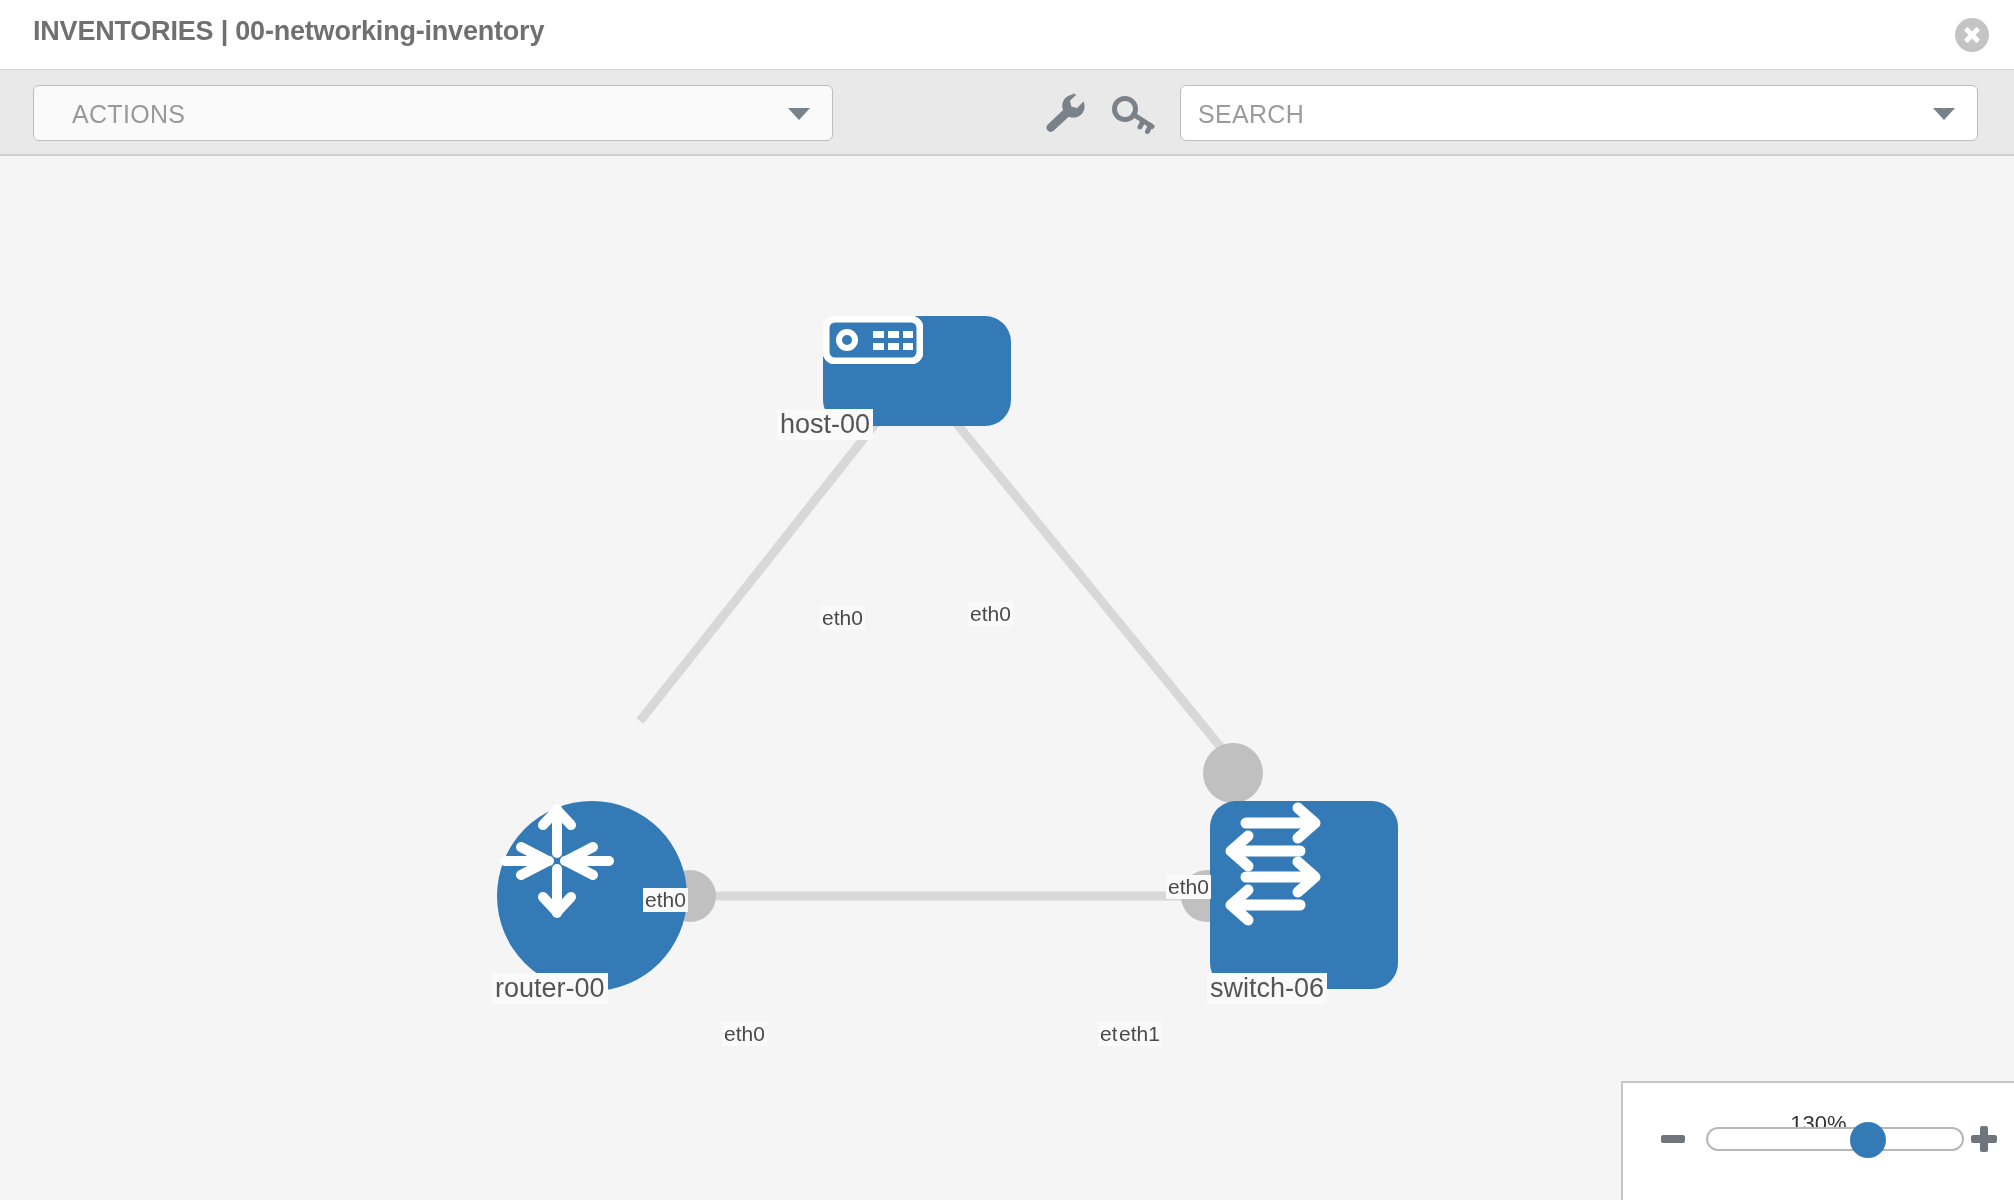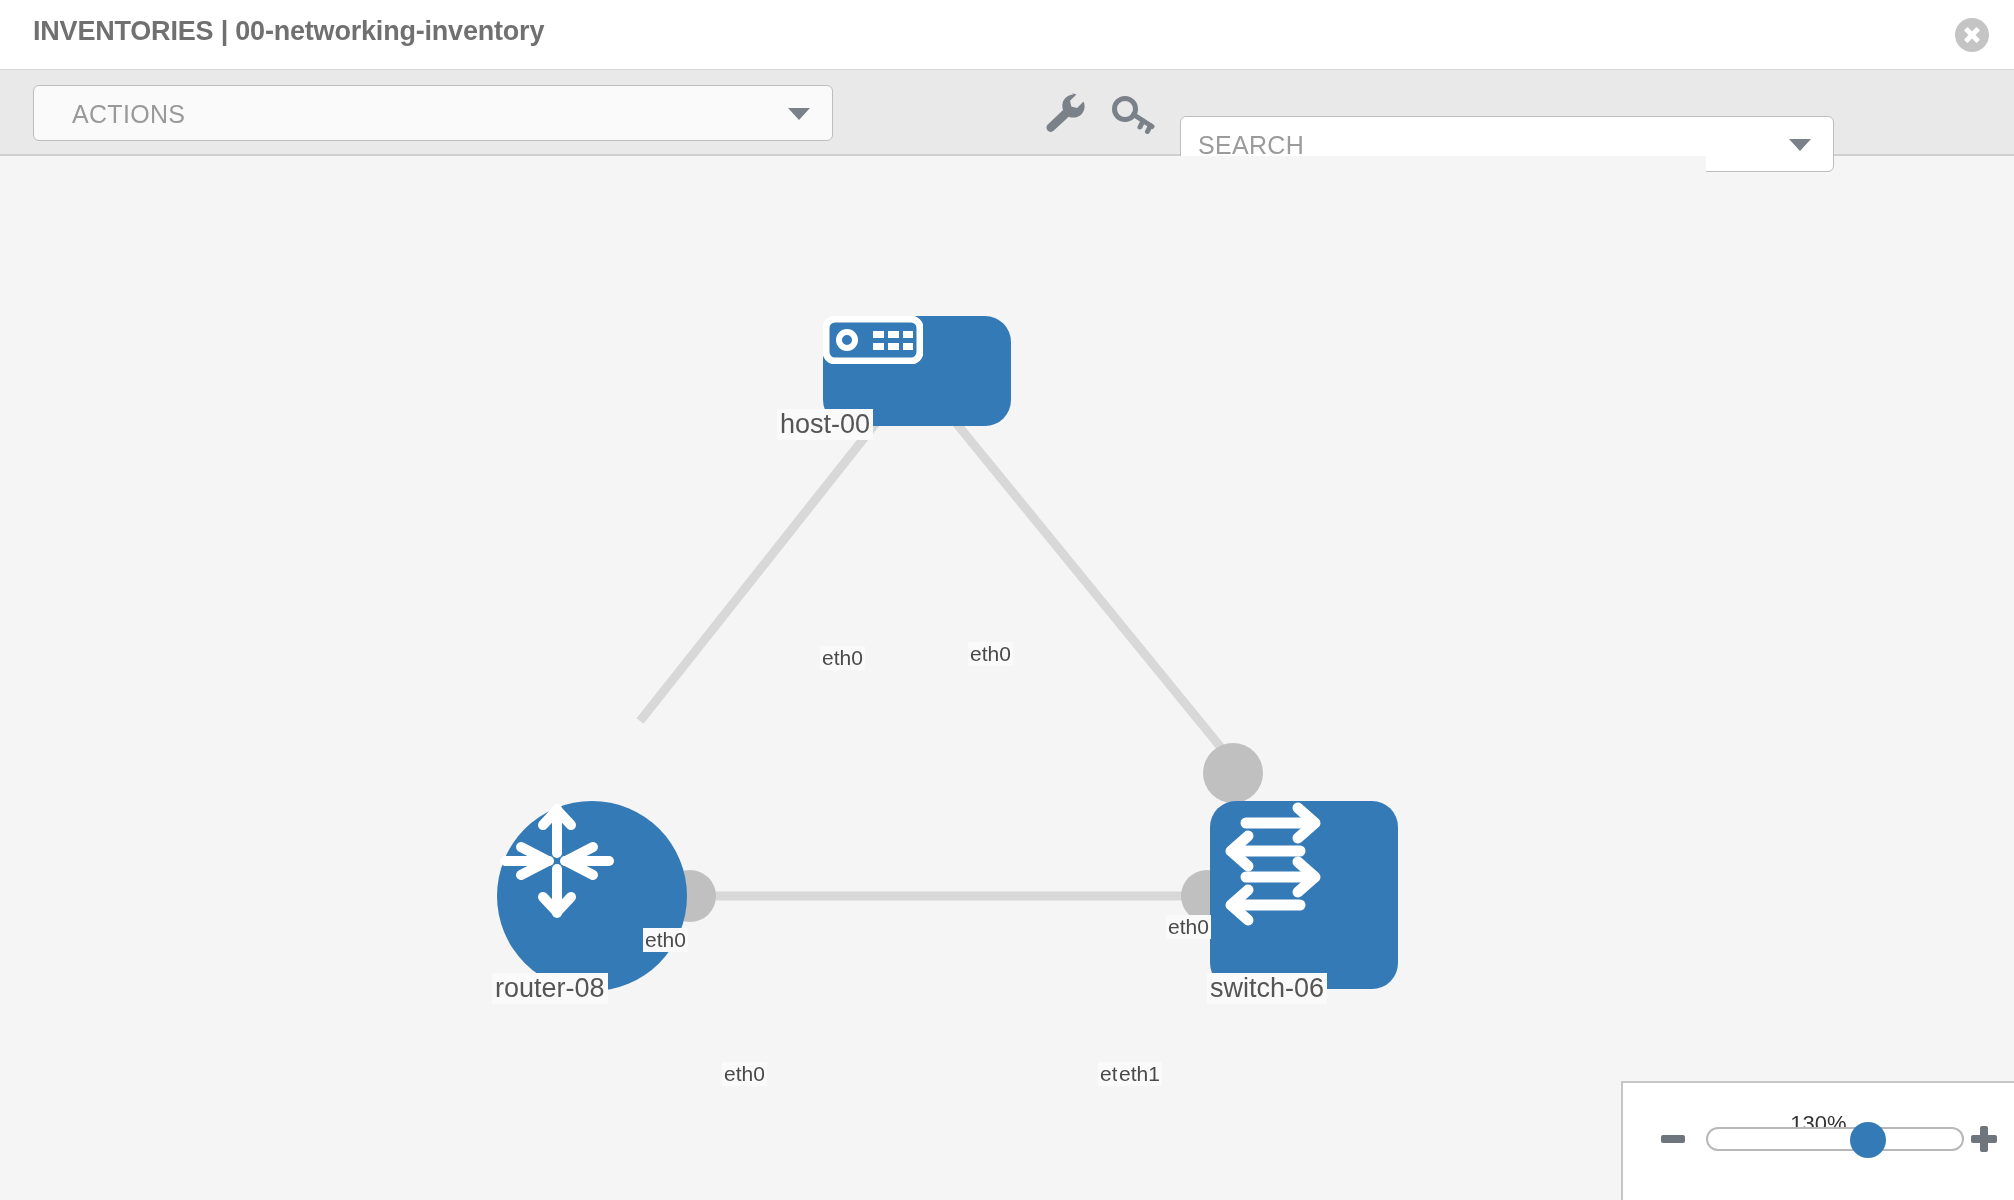--- a/index.html
+++ b/index.html
@@ -112,28 +112,27 @@
     cursor: pointer;
   }
   .tool-icon.wrench { left: 1040px; }
   .tool-icon.key    { left: 1108px; }
   .tool-icon svg { display: block; }
 
   .search-box {
     position: absolute;
     left: 1180px;
     top: 15px;
-    width: 654px;
+    width: 798px;
     height: 56px;
     background: #ffffff;
     border: 1px solid #bdbdbd;
     border-radius: 6px;
     box-sizing: border-box;
     cursor: text;
-    margin-top: 31px;
   }
   .search-box .label {
     position: absolute;
     left: 17px;
     top: 14px;
     font-size: 25px;
     color: #9b9b9b;
     letter-spacing: 0.3px;
   }
 
@@ -190,21 +189,20 @@
     pointer-events: none;
   }
 
   .edge-label {
     position: absolute;
     font-size: 21px;
     color: #4a4a4a;
     background: #fafafa;
     white-space: nowrap;
     padding: 0 2px;
-    margin-top: 40px;
   }
 
   
   .zoom-panel {
     position: absolute;
     left: 1621px;
     top: 1081px;
     width: 393px;
     height: 119px;
     background: #ffffff;
@@ -338,21 +336,21 @@
               <path d="M46 24 L60 9 L74 24"></path>
             <path d="M60 112 V68"></path>
               <path d="M46 96 L60 111 L74 96"></path>
             <path d="M8 60 H52"></path>
               <path d="M24 46 L51 60 L24 74"></path>
             <path d="M112 60 H68"></path>
               <path d="M96 46 L69 60 L96 74"></path>
           </g>
         </svg>
       </div>
-      <div class="node-label" style="left:-5px; top:172px;">router-08</div>
+      <div class="node-label" style="left:-5px; top:172px;">router-00</div>
     </div>
 
     <div class="node" id="node-switch" style="left:1210px; top:645px;">
       <div class="node-shape"></div>
       <div class="node-glyph">
         <svg width="126" height="126" viewBox="0 0 126 126">
           <g fill="none" stroke="#ffffff" stroke-width="11" stroke-linecap="round" stroke-linejoin="round">
             <path d="M36 22 H104"></path>
               <path d="M88 7 L105 22 L88 37"></path>
             <path d="M90 50 H22"></path>

